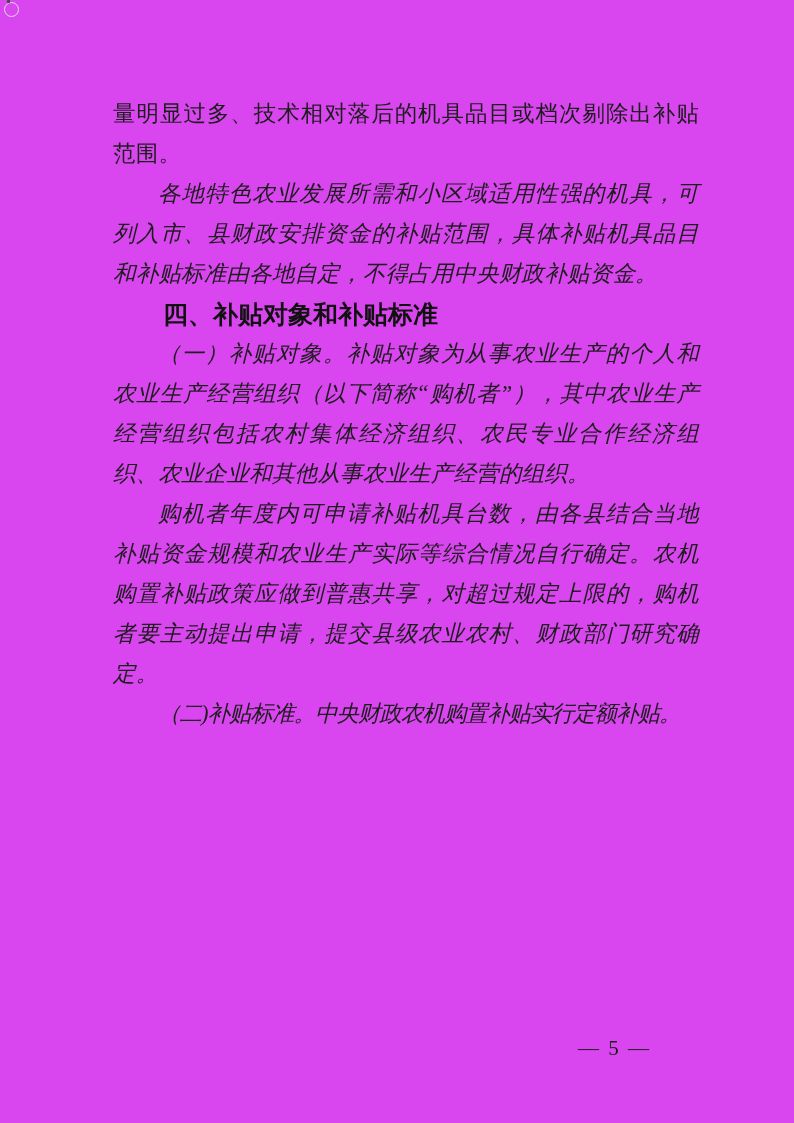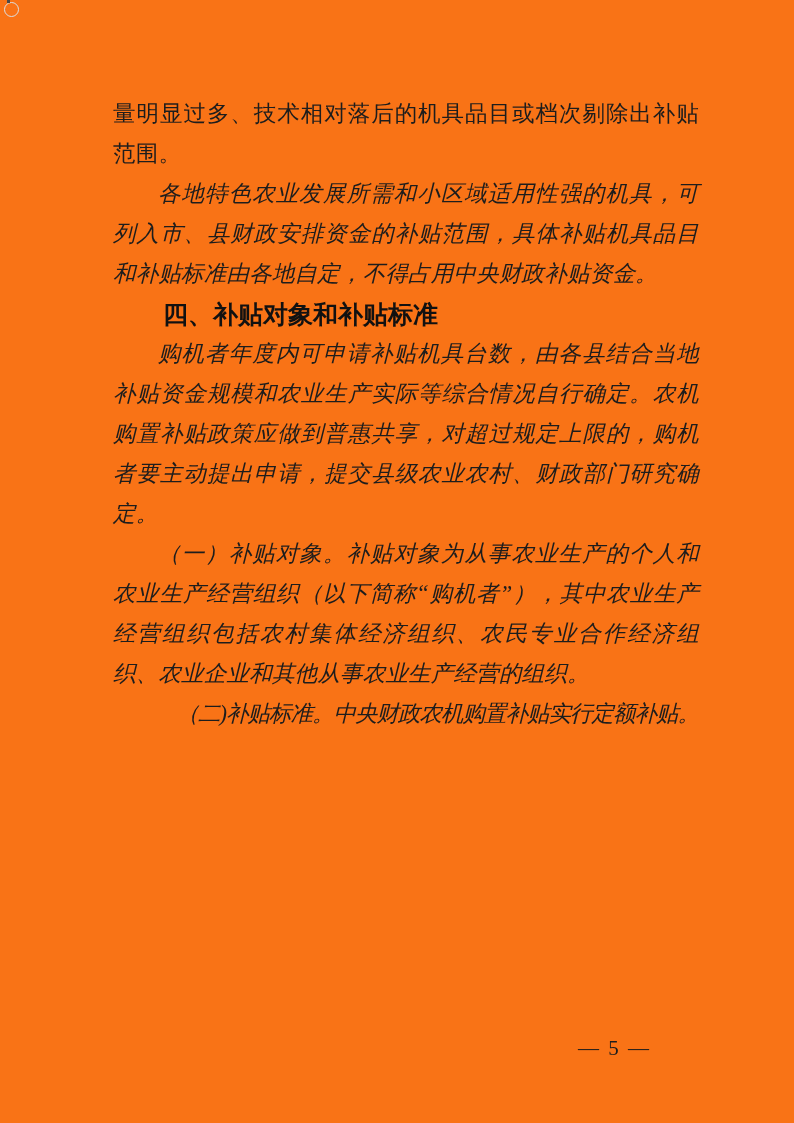--- a/index.html
+++ b/index.html
@@ -4,21 +4,21 @@
 <style>
   html, body {
     margin: 0;
     padding: 0;
     background: #ffffff;
   }
   .page {
     position: relative;
     width: 794px;
     height: 1123px;
-    background: #f97316;
+    background: #d946ef;
     overflow: hidden;
     font-family: "Liberation Serif", "DejaVu Serif", serif;
   }
   .scan-artifact {
     position: absolute;
     left: 4px;
     top: 2px;
     width: 13px;
     height: 13px;
     border: 1px solid #dcdfe3;
@@ -49,21 +49,21 @@
     text-justify: inter-ideograph;
     letter-spacing: 0.2px;
   }
   .para.indent {
     text-indent: 2em;
     font-style: italic;
   }
   .para.condensed {
     letter-spacing: -1px;
     white-space: nowrap;
-    text-align: right;
+    text-align: left;
   }
   .heading {
     margin: 0;
     font-size: 25px;
     line-height: 40px;
     font-weight: bold;
     font-family: "Liberation Sans", "DejaVu Sans", sans-serif;
     text-indent: 2em;
     color: #111111;
   }
@@ -82,20 +82,20 @@
 <body>
 
 <div class="page">
 
   <div class="scan-artifact"></div>
 
   <main class="text-block">
     <p class="para">量明显过多、技术相对落后的机具品目或档次剔除出补贴范围。</p>
     <p class="para indent">各地特色农业发展所需和小区域适用性强的机具，可列入市、县财政安排资金的补贴范围，具体补贴机具品目和补贴标准由各地自定，不得占用中央财政补贴资金。</p>
     <h2 class="heading">四、补贴对象和补贴标准</h2>
+    <p class="para indent">（一）补贴对象。补贴对象为从事农业生产的个人和农业生产经营组织（以下简称“购机者”），其中农业生产经营组织包括农村集体经济组织、农民专业合作经济组织、农业企业和其他从事农业生产经营的组织。</p>
     <p class="para indent">购机者年度内可申请补贴机具台数，由各县结合当地补贴资金规模和农业生产实际等综合情况自行确定。农机购置补贴政策应做到普惠共享，对超过规定上限的，购机者要主动提出申请，提交县级农业农村、财政部门研究确定。</p>
-    <p class="para indent">（一）补贴对象。补贴对象为从事农业生产的个人和农业生产经营组织（以下简称“购机者”），其中农业生产经营组织包括农村集体经济组织、农民专业合作经济组织、农业企业和其他从事农业生产经营的组织。</p>
     <p class="para indent condensed">（二)补贴标准。中央财政农机购置补贴实行定额补贴。</p>
   </main>
 
   <footer class="page-footer">— 5 —</footer>
 
 </div>
 
 </body></html>

